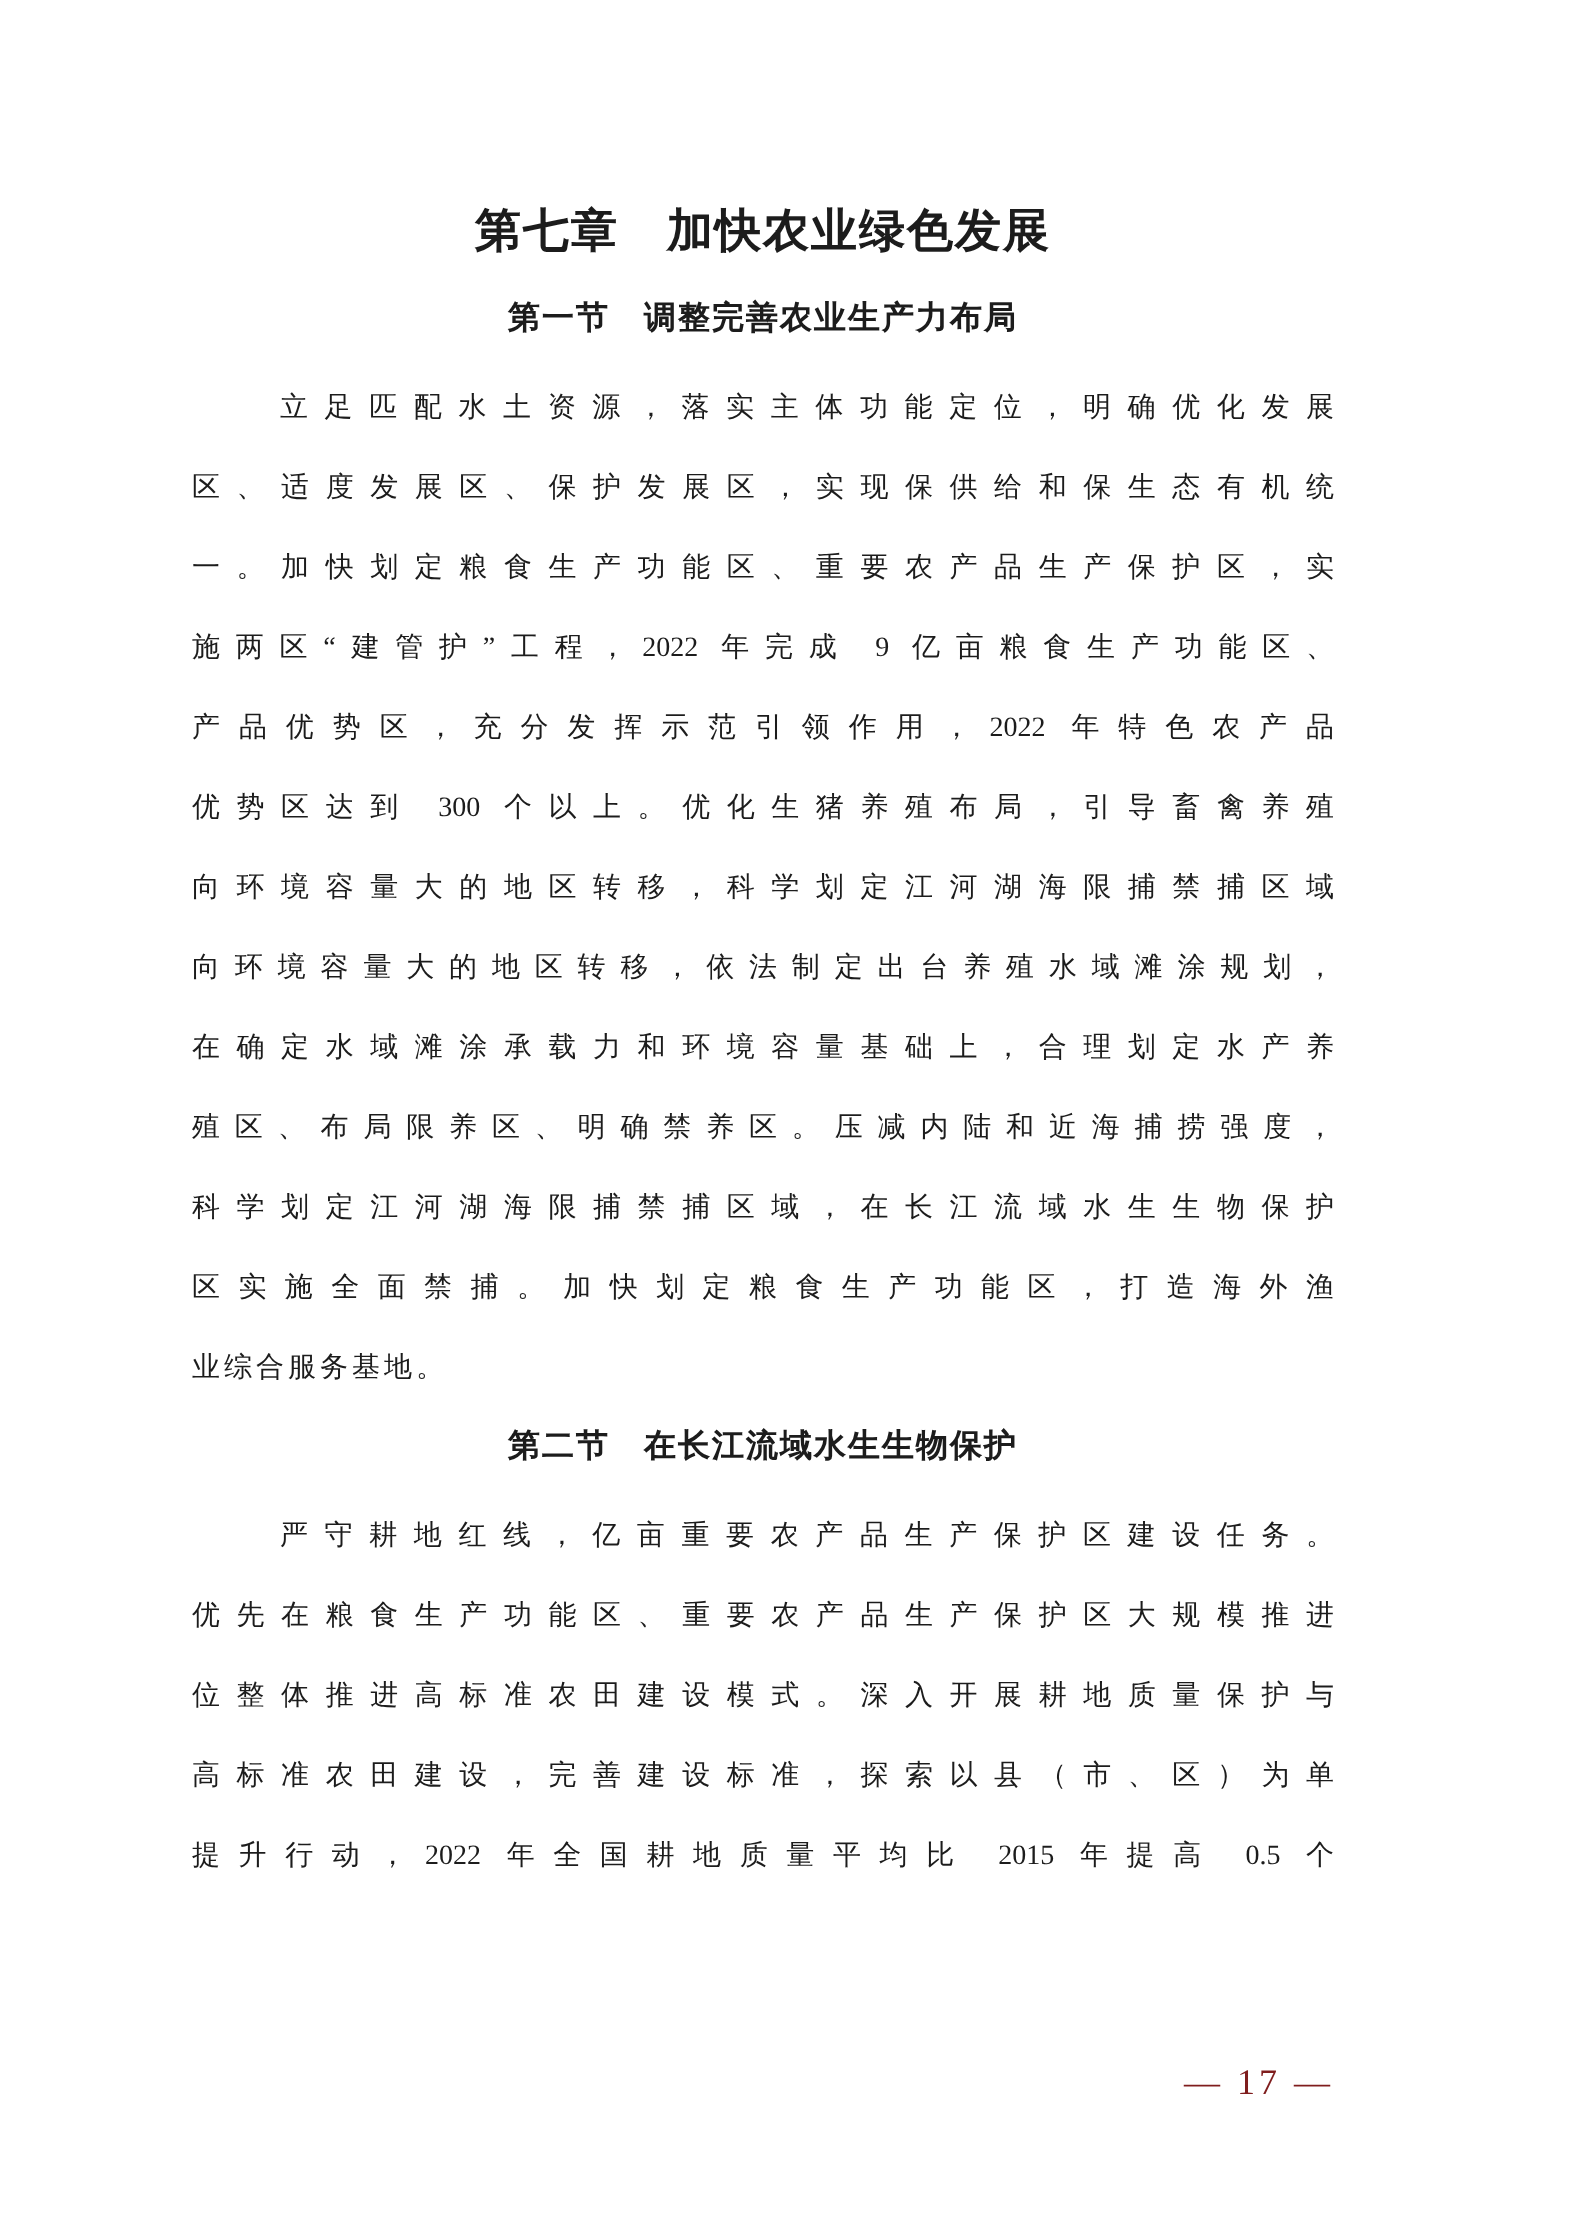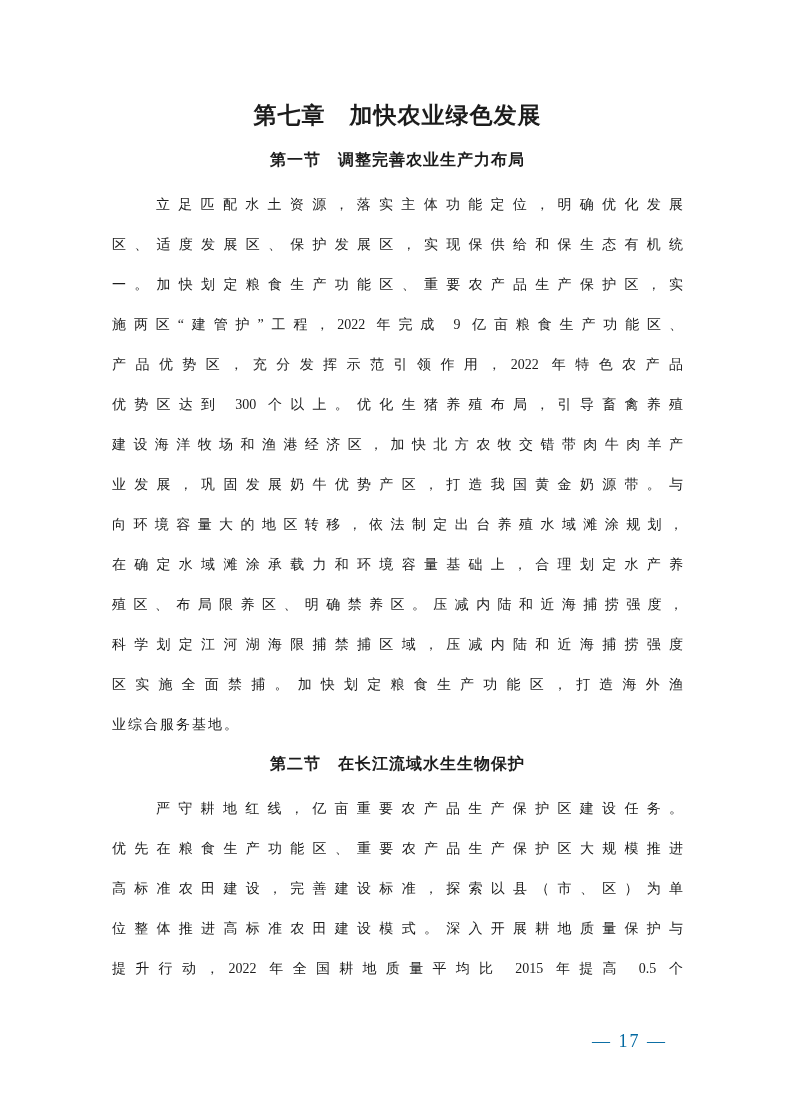--- a/index.html
+++ b/index.html
@@ -10,21 +10,21 @@
     color: #1c1c1c;
     overflow: hidden;
   }
   .page {
     position: relative;
     width: 790px; height: 1115px;
     background: #ffffff;
   }
   .content {
     position: absolute;
-    left: 112px; top: 100px;
+    left: 96px; top: 100px;
     width: 571px;
   }
   .chapter-heading {
     font-family: "Liberation Sans", "DejaVu Sans", sans-serif;
     font-weight: bold;
     font-size: 23px;
     line-height: 30px;
     text-align: center;
     letter-spacing: 1px;
     margin: 0 0 15px 0;
@@ -59,56 +59,55 @@
     text-align-last: left;
     letter-spacing: 2px;
   }
   .page-number {
     position: absolute;
     top: 1030px;
     right: 123px;
     font-size: 18px;
     line-height: 22px;
     letter-spacing: 2px;
-    color: #0369a1;
+    color: #7f1d1d;
   }
 </style>
 </head>
 <body>
 
 <div class="page">
   <div class="content">
 
     <h1 class="chapter-heading">第七章　加快农业绿色发展</h1>
 
     <h2 class="section-heading">第一节　调整完善农业生产力布局</h2>
 
     <div class="paragraph">
         <div class="line indent">立足匹配水土资源，落实主体功能定位，明确优化发展</div>
         <div class="line">区、适度发展区、保护发展区，实现保供给和保生态有机统</div>
         <div class="line">一。加快划定粮食生产功能区、重要农产品生产保护区，实</div>
         <div class="line">施两区“建管护”工程，2022 年完成 9 亿亩粮食生产功能区、</div>
         <div class="line">产品优势区，充分发挥示范引领作用，2022 年特色农产品</div>
         <div class="line">优势区达到 300 个以上。优化生猪养殖布局，引导畜禽养殖</div>
-        <div class="line">建设海洋牧场和渔港经济区，加快北方农牧交错带肉牛肉羊产</div>
-        <div class="line">业发展，巩固发展奶牛优势产区，打造我国黄金奶源带。与</div>
+        <div class="line">向环境容量大的地区转移，科学划定江河湖海限捕禁捕区域</div>
         <div class="line">向环境容量大的地区转移，依法制定出台养殖水域滩涂规划，</div>
         <div class="line">在确定水域滩涂承载力和环境容量基础上，合理划定水产养</div>
         <div class="line">殖区、布局限养区、明确禁养区。压减内陆和近海捕捞强度，</div>
-        <div class="line">科学划定江河湖海限捕禁捕区域，压减内陆和近海捕捞强度</div>
+        <div class="line">科学划定江河湖海限捕禁捕区域，在长江流域水生生物保护</div>
         <div class="line">区实施全面禁捕。加快划定粮食生产功能区，打造海外渔</div>
         <div class="line last">业综合服务基地。</div>
       </div>
 
     <h2 class="section-heading second">第二节　在长江流域水生生物保护</h2>
 
     <div class="paragraph">
         <div class="line indent">严守耕地红线，亿亩重要农产品生产保护区建设任务。</div>
         <div class="line">优先在粮食生产功能区、重要农产品生产保护区大规模推进</div>
+        <div class="line">位整体推进高标准农田建设模式。深入开展耕地质量保护与</div>
         <div class="line">高标准农田建设，完善建设标准，探索以县（市、区）为单</div>
-        <div class="line">位整体推进高标准农田建设模式。深入开展耕地质量保护与</div>
         <div class="line">提升行动，2022 年全国耕地质量平均比 2015 年提高  0.5 个</div>
       </div>
 
   </div>
 
   <div class="page-number">— 17 —</div>
 </div>
 
 </body></html>

